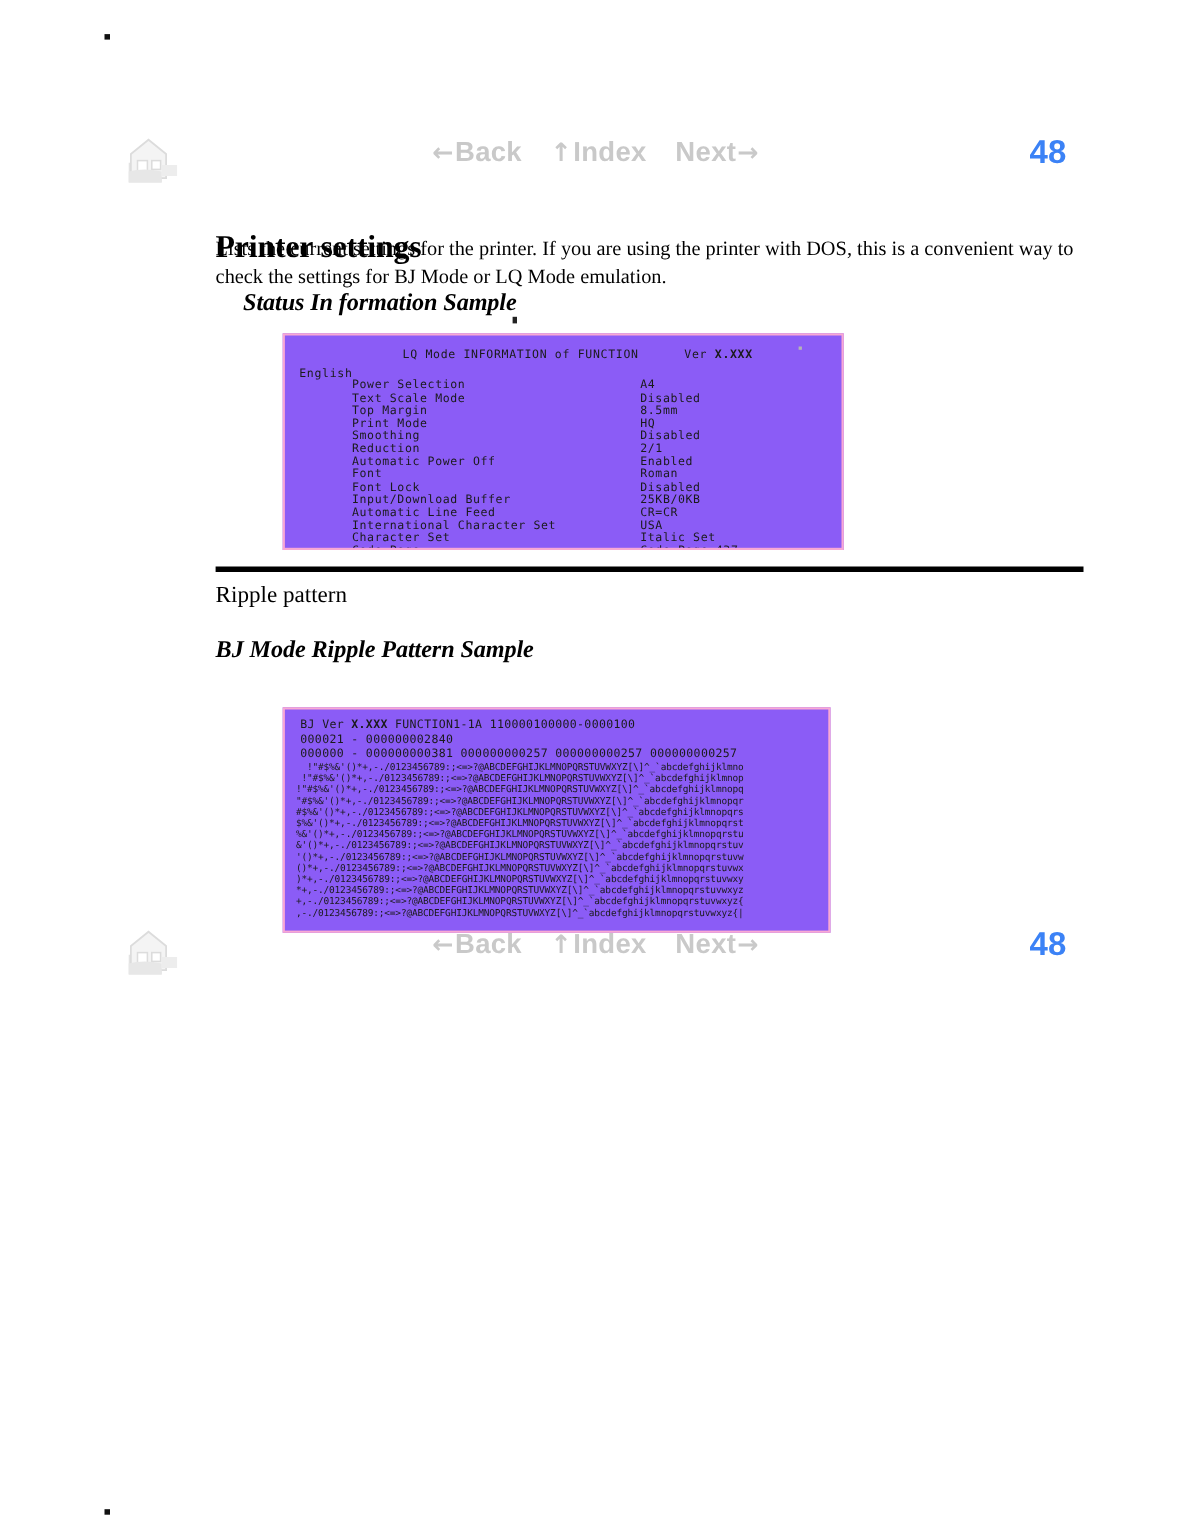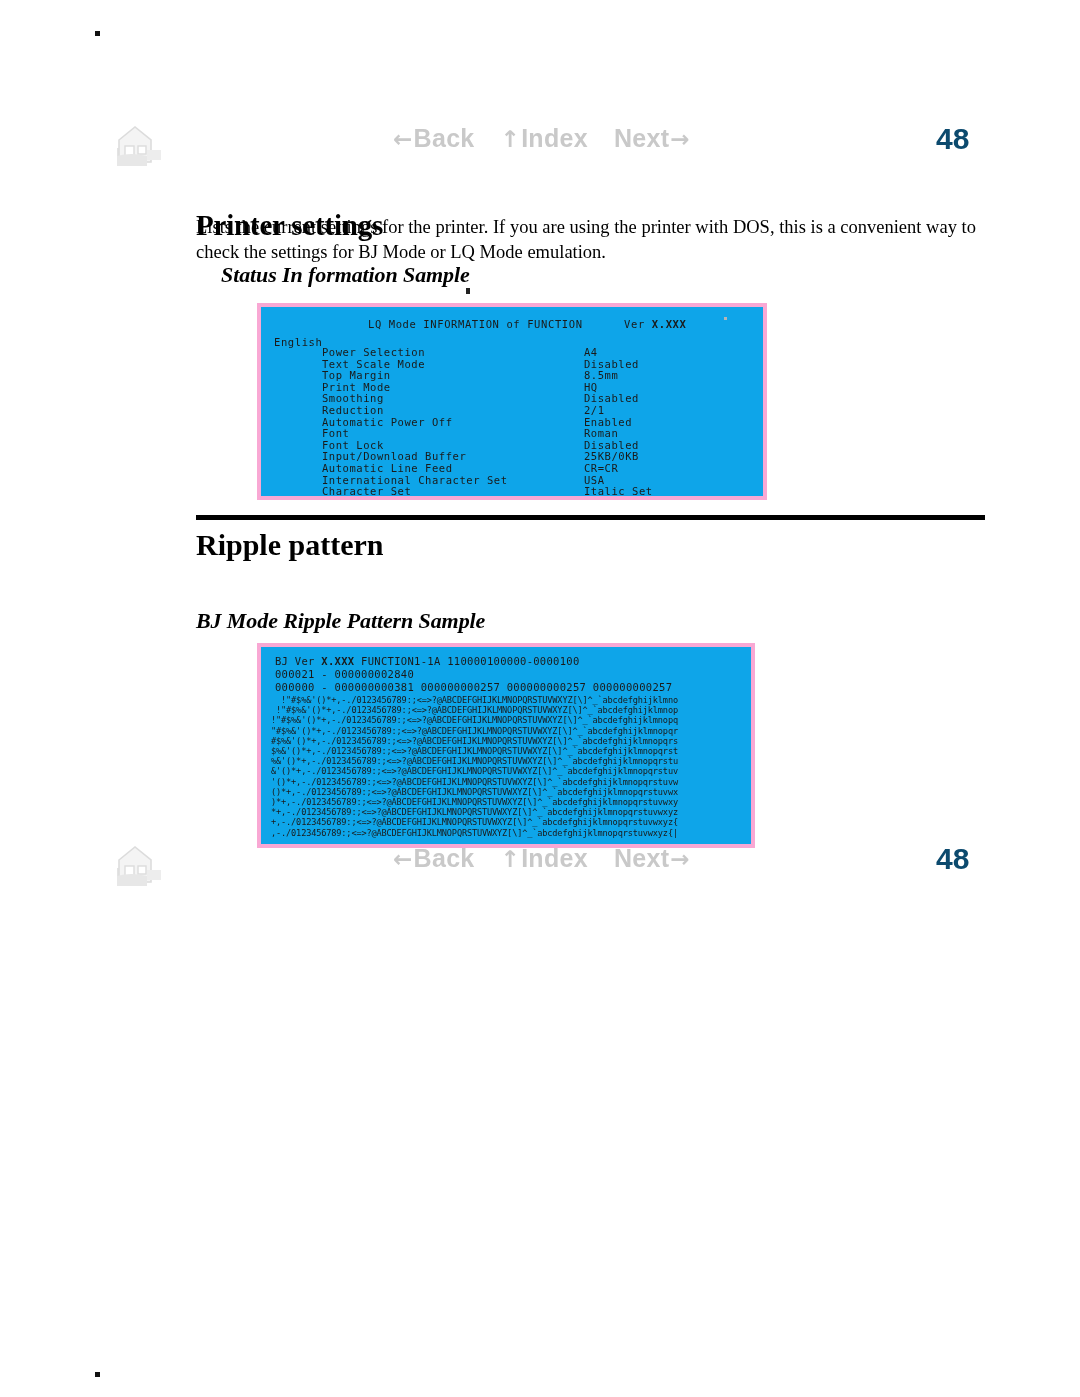--- a/index.html
+++ b/index.html
@@ -75,42 +75,42 @@
     color: #c9c9c9;
   }
 
   .page-number {
     position: absolute;
     left: 936px;
     top: 4px;
     font-family: "Liberation Sans", sans-serif;
     font-weight: bold;
     font-size: 30px;
-    color: #0c4a6e;
+    color: #3b82f6;
   }
 
   
   .h1 {
     position: absolute;
     left: 196px;
     font-family: "Liberation Serif", serif;
     font-weight: bold;
     font-size: 29px;
     letter-spacing: -0.2px;
     margin-top: 31px;
   }
   .h1.settings { top: 178px; }
 
   .h1-plain {
     position: absolute;
     left: 196px;
     top: 528px;
     font-family: "Liberation Serif", serif;
-    font-weight: bold;
-    font-size: 30px;
+    font-weight: normal;
+    font-size: 21px;
   }
 
   .body-text {
     position: absolute;
     left: 196px;
     width: 790px;
     font-family: "Liberation Serif", serif;
     font-size: 18.5px;
     line-height: 25px;
   }
@@ -120,36 +120,36 @@
   .h2-italic {
     position: absolute;
     left: 196px;
     font-family: "Liberation Serif", serif;
     font-style: italic;
     font-weight: bold;
     font-size: 22px;
     letter-spacing: -0.1px;
   }
   .h2-italic.status { top: 262px; margin-left: 25px; }
-  .h2-italic.ripple { top: 608px; }
+  .h2-italic.ripple { top: 577px; }
 
   .rule {
     position: absolute;
     left: 196px;
     top: 515px;
     width: 789px;
     height: 5px;
     background: #000000;
   }
 
   
   .sample-box {
     position: absolute;
-    border: 4px solid #f9a8d4;
-    background: #0ea5e9;
+    border: 2px solid #f9a8d4;
+    background: #8b5cf6;
     box-sizing: border-box;
     font-family: "DejaVu Sans Mono", monospace;
     color: #1a1a1a;
     overflow: hidden;
   }
   .sample-box.status {
     left: 257px;
     top: 303px;
     width: 510px;
     height: 197px;

